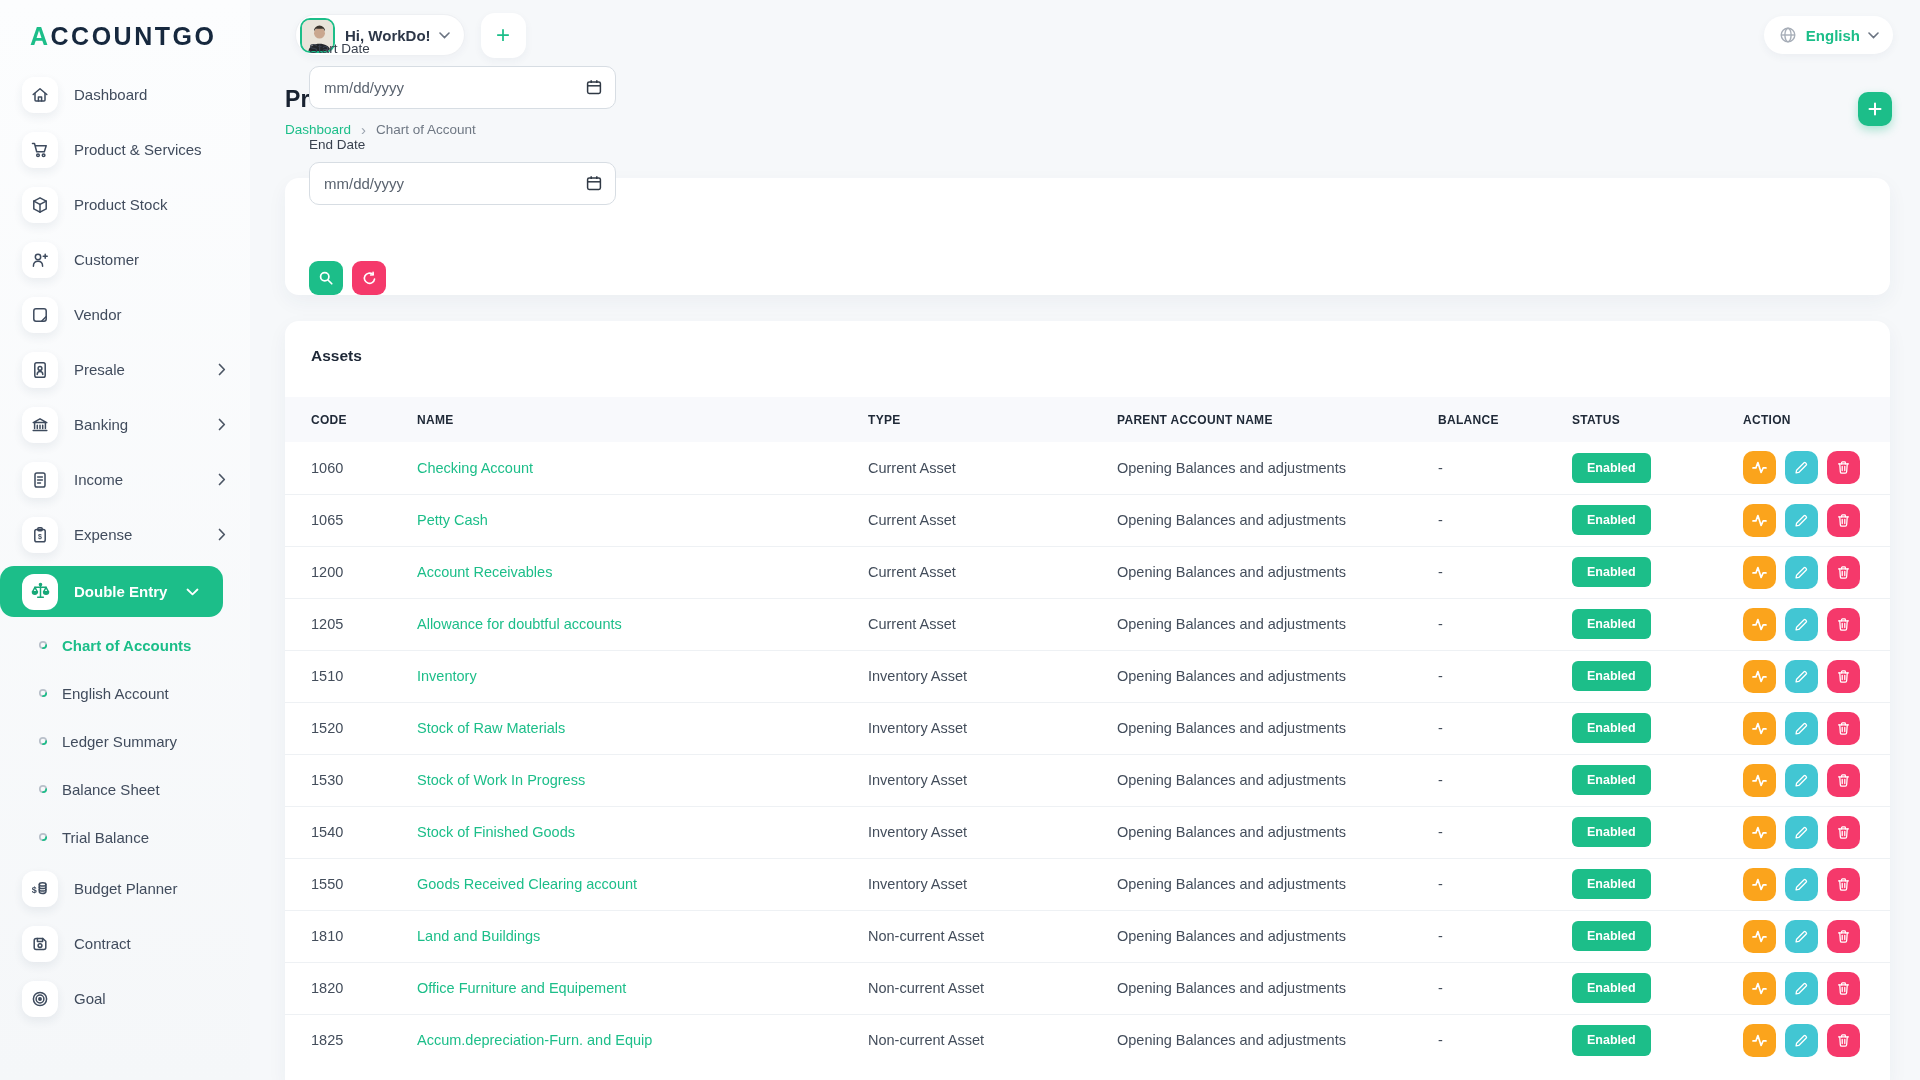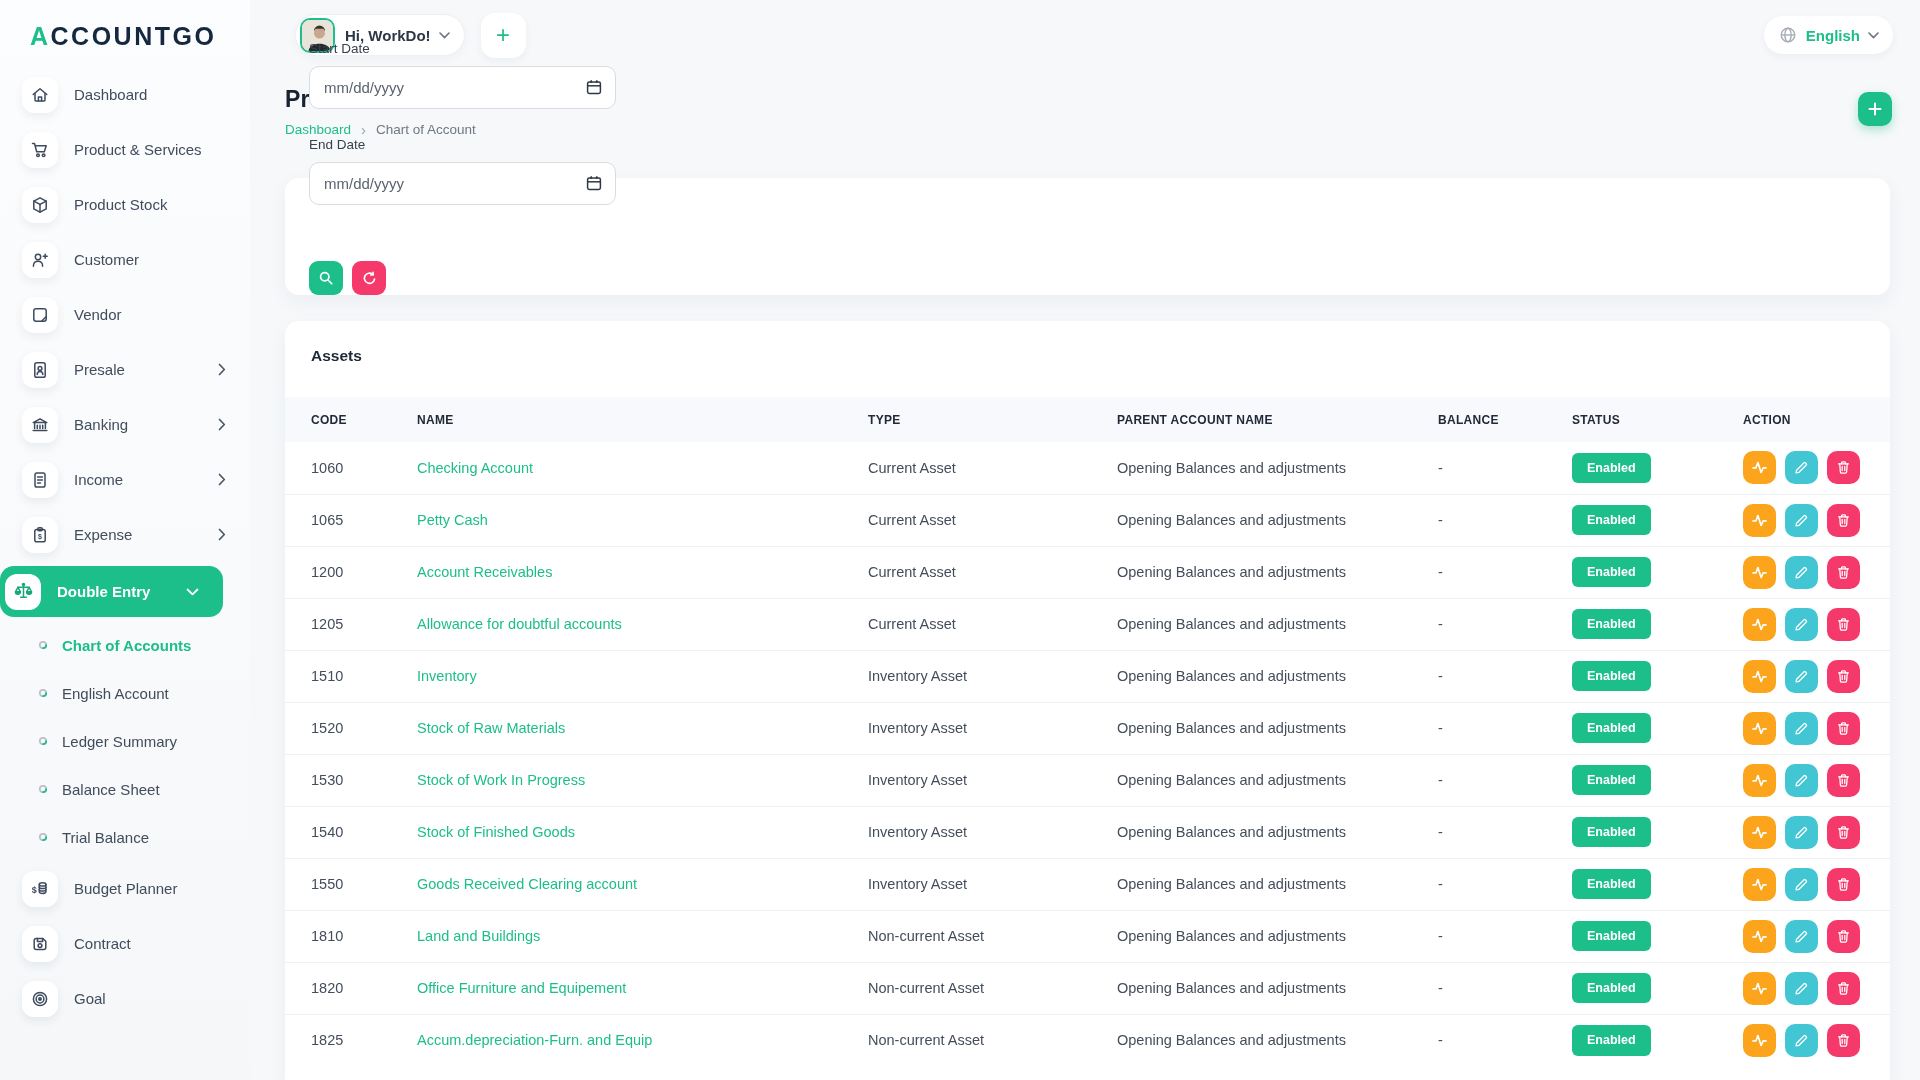--- a/index.html
+++ b/index.html
@@ -20,21 +20,21 @@
   .nav-item{ height:55px; display:flex; align-items:center; padding-left:22px; cursor:pointer; }
   .icon-tile{
     width:36px; height:36px; border-radius:12px; background:#fff;
     box-shadow:0 4px 10px rgba(40,60,90,.08);
     display:flex; align-items:center; justify-content:center; flex:0 0 36px;
   }
   .nav-label{ margin-left:16px; font-size:15px; font-weight:500; color:#414c5d; }
   .nav-chev{ margin-left:auto; margin-right:24px; display:flex; }
   .nav-item.active-bar{
     height:51px; margin:4px 0; width:223px; background:#1cbe89;
-    border-radius:14px; padding-left:5px;
+    border-radius:14px; padding-left:22px;
   }
   .nav-item.active-bar .icon-tile{ box-shadow:none; }
   .nav-item.active-bar .nav-label{ color:#fff; font-weight:700; }
   .sub-item{ height:48px; display:flex; align-items:center; padding-left:38px; cursor:pointer; }
   .sub-bullet{ display:flex; flex:0 0 10px; }
   .sub-label{ margin-left:14px; font-size:15px; color:#414c5d; }
   .sub-item.active .sub-label{ color:#1cbe89; font-weight:700; }
   
   .main{ margin-left:250px; padding:0 30px 0 35px; }
   .topbar{ height:70px; display:flex; align-items:center; }

